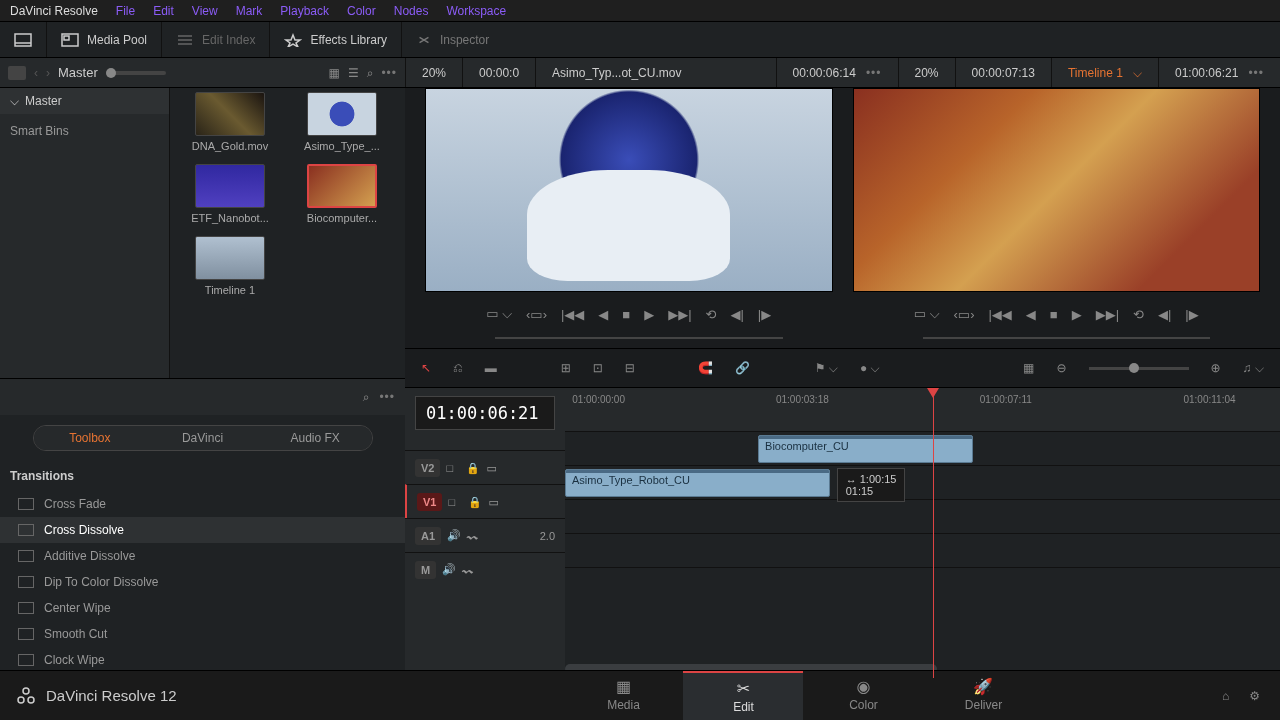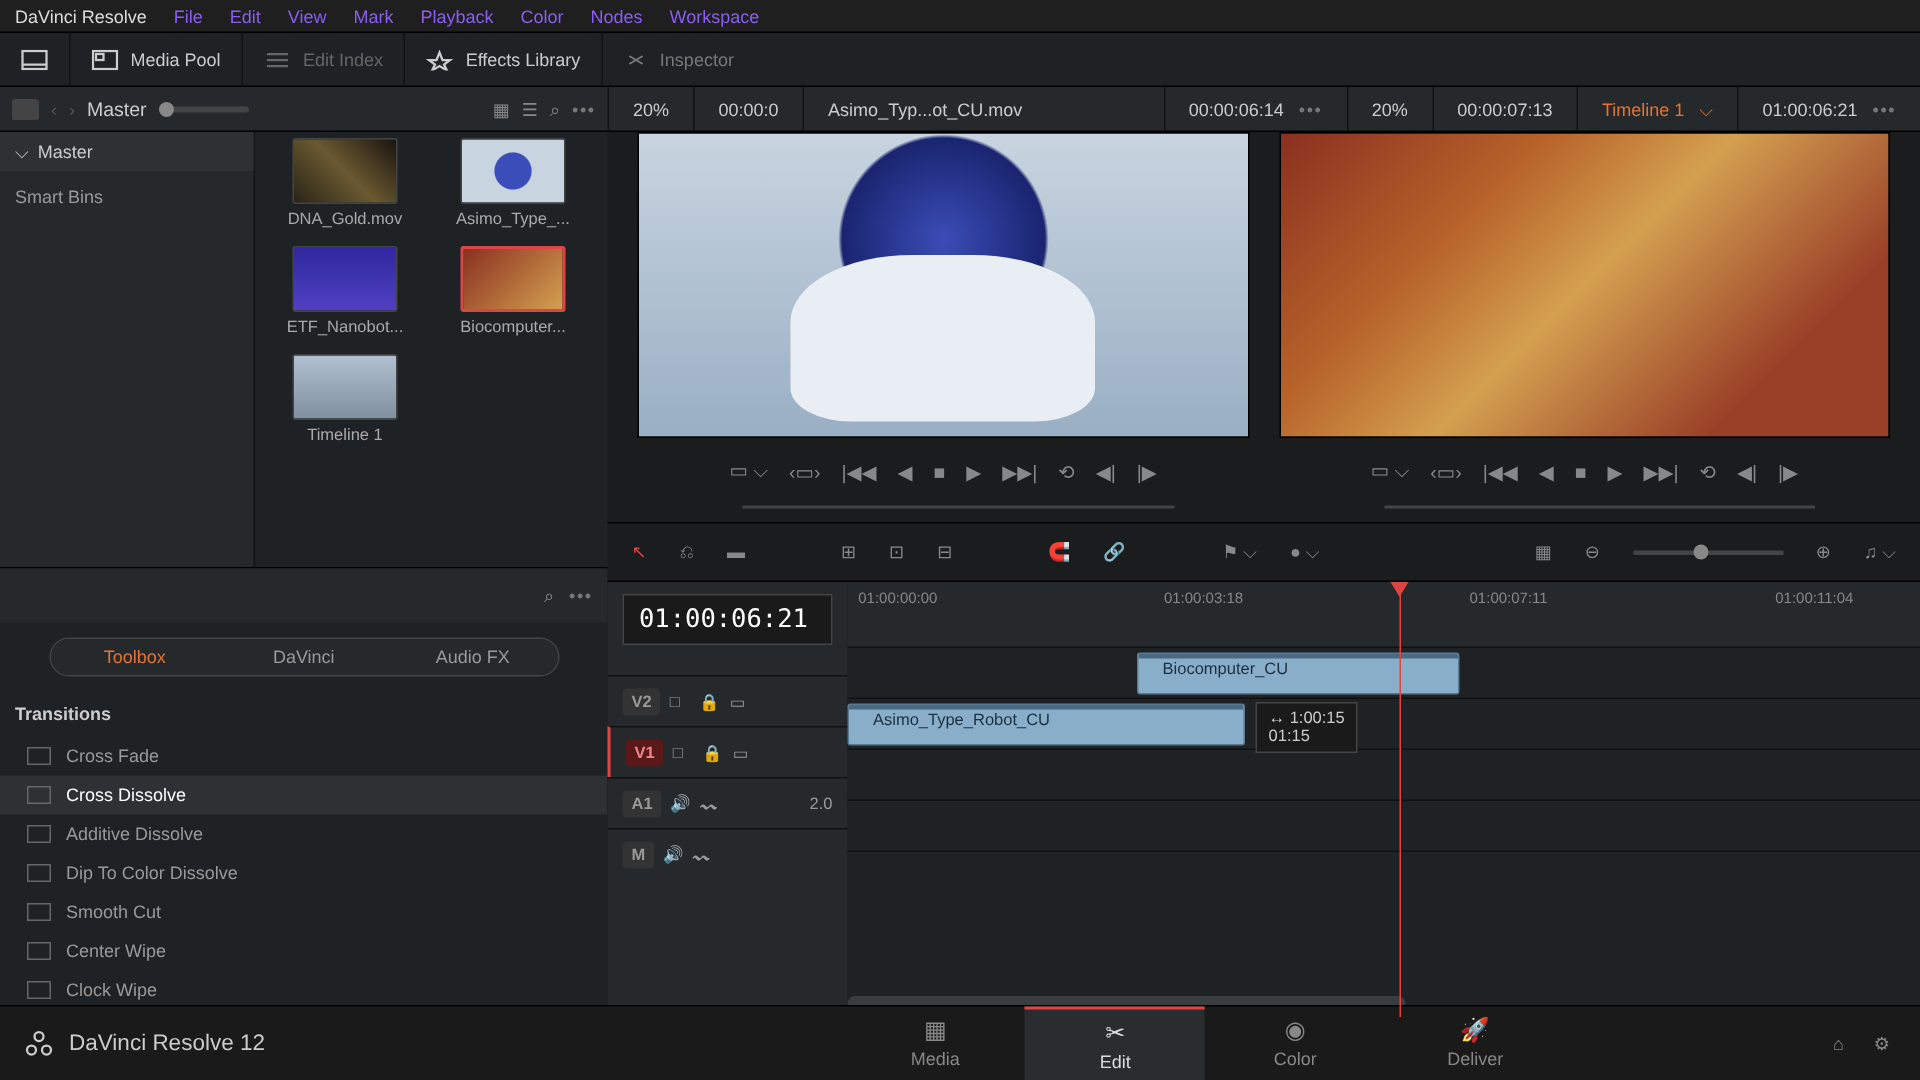--- a/index.html
+++ b/index.html
@@ -62,21 +62,21 @@
 .track-hdr.sel { border-left:2px solid #d44; }
 .tbadge { background:#333; padding:3px 6px; border-radius:3px; font-weight:bold; }
 .tbadge.sel { background:#5a1818; color:#e88; }
 .ticon { width:14px; height:12px; border:1px solid #666; }
 .tl-tracks { flex:1; background:#1f2224; position:relative; }
 .ruler { height:44px; border-bottom:1px solid #111; position:relative; background:#26292b; }
 .rtick { position:absolute; top:6px; font-size:10px; color:#888; }
 .playhead { position:absolute; top:0; bottom:0; width:1px; background:#d44; z-index:5; }
 .playhead::before { content:''; position:absolute; top:0; left:-6px; border:6px solid transparent; border-top:10px solid #d44; }
 .trow { height:34px; border-bottom:1px solid #111; position:relative; }
-.clip-block { position:absolute; top:3px; height:28px; background:#89aec9; border:1px solid #5a7a92; border-radius:2px; color:#1a3040; font-size:11px; padding:4px 16px; overflow:hidden; }
+.clip-block { position:absolute; top:3px; height:28px; background:#89aec9; border:1px solid #5a7a92; border-radius:2px; color:#1a3040; font-size:11px; padding:4px 6px; overflow:hidden; }
 .clip-top { position:absolute; top:0; left:0; right:0; height:3px; background:#4a6a84; }
 .overlay { position:absolute; background:#1a1a1a; border:1px solid #444; padding:4px 8px; color:#ccc; font-size:11px; z-index:6; }
 .bottombar { position:absolute; bottom:0; left:0; right:0; height:50px; background:#1a1a1a; border-top:1px solid #000; display:flex; align-items:center; }
 .bb-left { display:flex; align-items:center; gap:10px; padding:0 16px; width:405px; }
 .bb-pages { flex:1; display:flex; justify-content:center; gap:0; }
 .bb-page { width:120px; display:flex; flex-direction:column; align-items:center; gap:2px; padding:6px 0; cursor:pointer; color:#888; }
 .bb-page.active { background:#2a2d30; color:#ddd; border-top:2px solid #d44; }
 .bb-right { padding:0 20px; display:flex; gap:20px; color:#888; }
 svg { fill:none; stroke:currentColor; stroke-width:1.5; }
 </style>
@@ -231,25 +231,25 @@
           <div class="fx-item">
             <div class="fx-icon"></div>
             <span>Additive Dissolve</span>
           </div>
           <div class="fx-item">
             <div class="fx-icon"></div>
             <span>Dip To Color Dissolve</span>
           </div>
           <div class="fx-item">
             <div class="fx-icon"></div>
+            <span>Center Wipe</span>
+          </div>
+          <div class="fx-item">
+            <div class="fx-icon"></div>
             <span>Smooth Cut</span>
-          </div>
-          <div class="fx-item">
-            <div class="fx-icon"></div>
-            <span>Center Wipe</span>
           </div>
           <div class="fx-item">
             <div class="fx-icon"></div>
             <span>Clock Wipe</span>
           </div>
         </div>
     </div>
   </div>
 
   <div class="rightcol">

